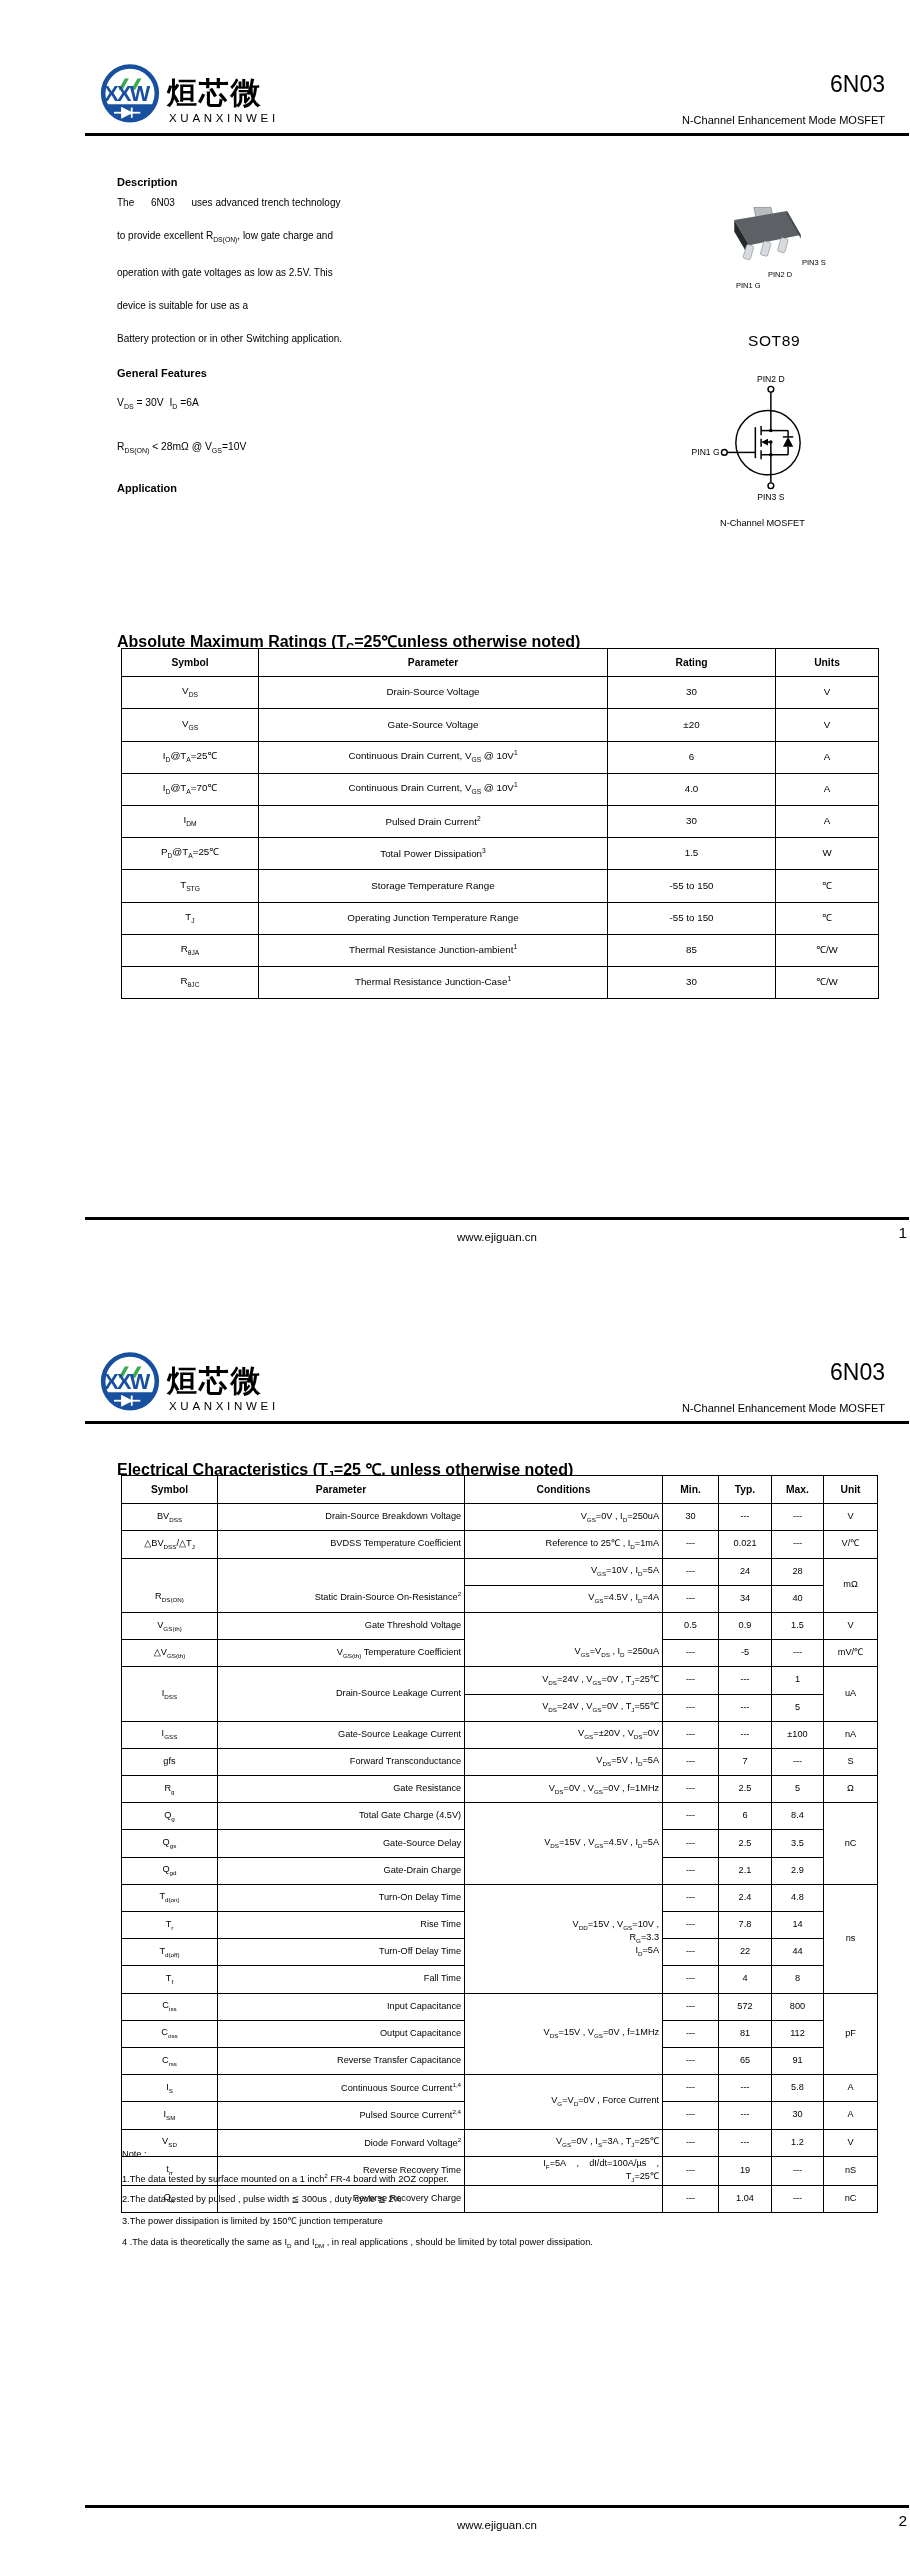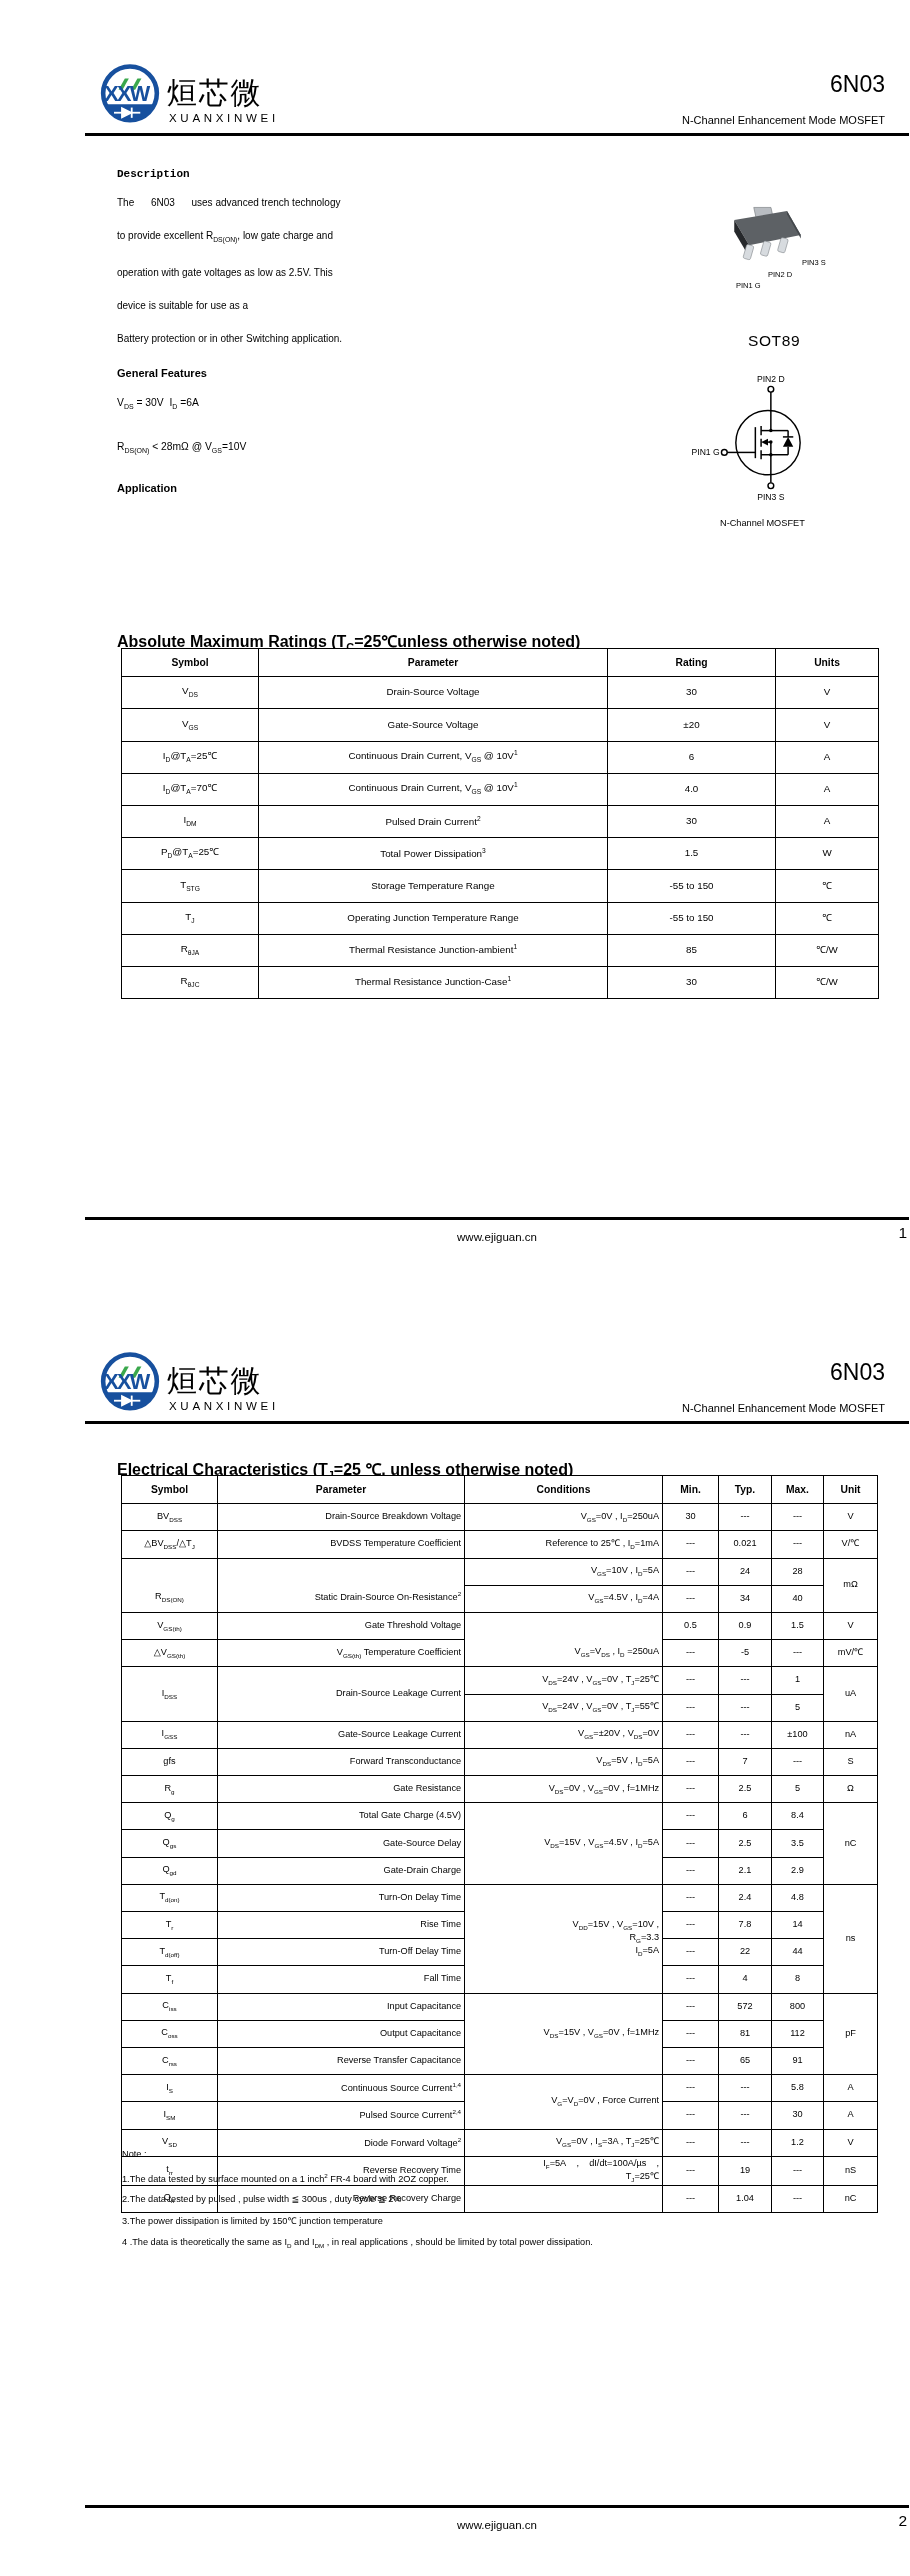--- a/index.html
+++ b/index.html
@@ -5,21 +5,21 @@
   html,body{margin:0;padding:0;background:#fff;}
   .sheet{position:relative;width:910px;height:2576px;background:#fff;overflow:hidden;
          font-family:"Liberation Sans",sans-serif;color:#000;}
   .page{position:absolute;left:0;width:910px;height:1288px;margin-left:42px;}
   #page1{top:0;} #page2{top:1288px;}
   .abs{position:absolute;}
 
   
   .hdr-slot{position:absolute;left:0;top:0;width:910px;height:141px;}
   .logo-svg{position:absolute;left:56px;top:63px;}
-  .brand-cn{position:absolute;left:125px;top:73px;font-size:30px;font-weight:normal;letter-spacing:1.7px;}
+  .brand-cn{position:absolute;left:125px;top:73px;font-size:30px;font-weight:bold;letter-spacing:1.7px;}
   .brand-en{position:absolute;left:127px;top:112px;font-size:11.5px;letter-spacing:3.7px;}
   .part-no{position:absolute;right:67px;top:71px;font-size:23px;text-align:right;}
   .subtitle{position:absolute;right:67px;top:114px;font-size:11px;text-align:left;}
   .hdr-rule{position:absolute;left:43px;right:43px;top:133px;height:3.4px;background:#000;}
 
   
   .sec-h{position:absolute;font-weight:bold;font-size:11px;}
   .big-h{position:absolute;font-weight:bold;font-size:16px;}
 
   
@@ -74,21 +74,21 @@
       </g>
     </svg>
   </div>
   <div class="brand-cn">烜芯微</div>
   <div class="brand-en">XUANXINWEI</div>
   <div class="part-no">6N03</div>
   <div class="subtitle">N-Channel Enhancement Mode MOSFET</div>
   <div class="hdr-rule"></div>
 </div>
 
-    <div class="sec-h" style="left:75px;top:168px;font-family:Liberation Mono, monospace;">Description</div>
+    <div class="sec-h" style="left:75px;top:176px;">Description</div>
     <div id="desc-lines">
         <div class="list-item">The&nbsp;&nbsp;&nbsp;&nbsp;&nbsp;&nbsp;6N03&nbsp;&nbsp;&nbsp;&nbsp;&nbsp;&nbsp;uses advanced trench technology</div>
         <div class="list-item">to provide excellent R<sub>DS(ON)</sub>, low gate charge and</div>
         <div class="list-item">operation with gate voltages as low as 2.5V. This</div>
         <div class="list-item">device is suitable for use as a</div>
         <div class="list-item">Battery protection or in other Switching application.</div>
       </div>
 
     <div class="abs" style="left:676px;top:204px;">
       <svg width="95" height="66" viewBox="0 0 165 115">

